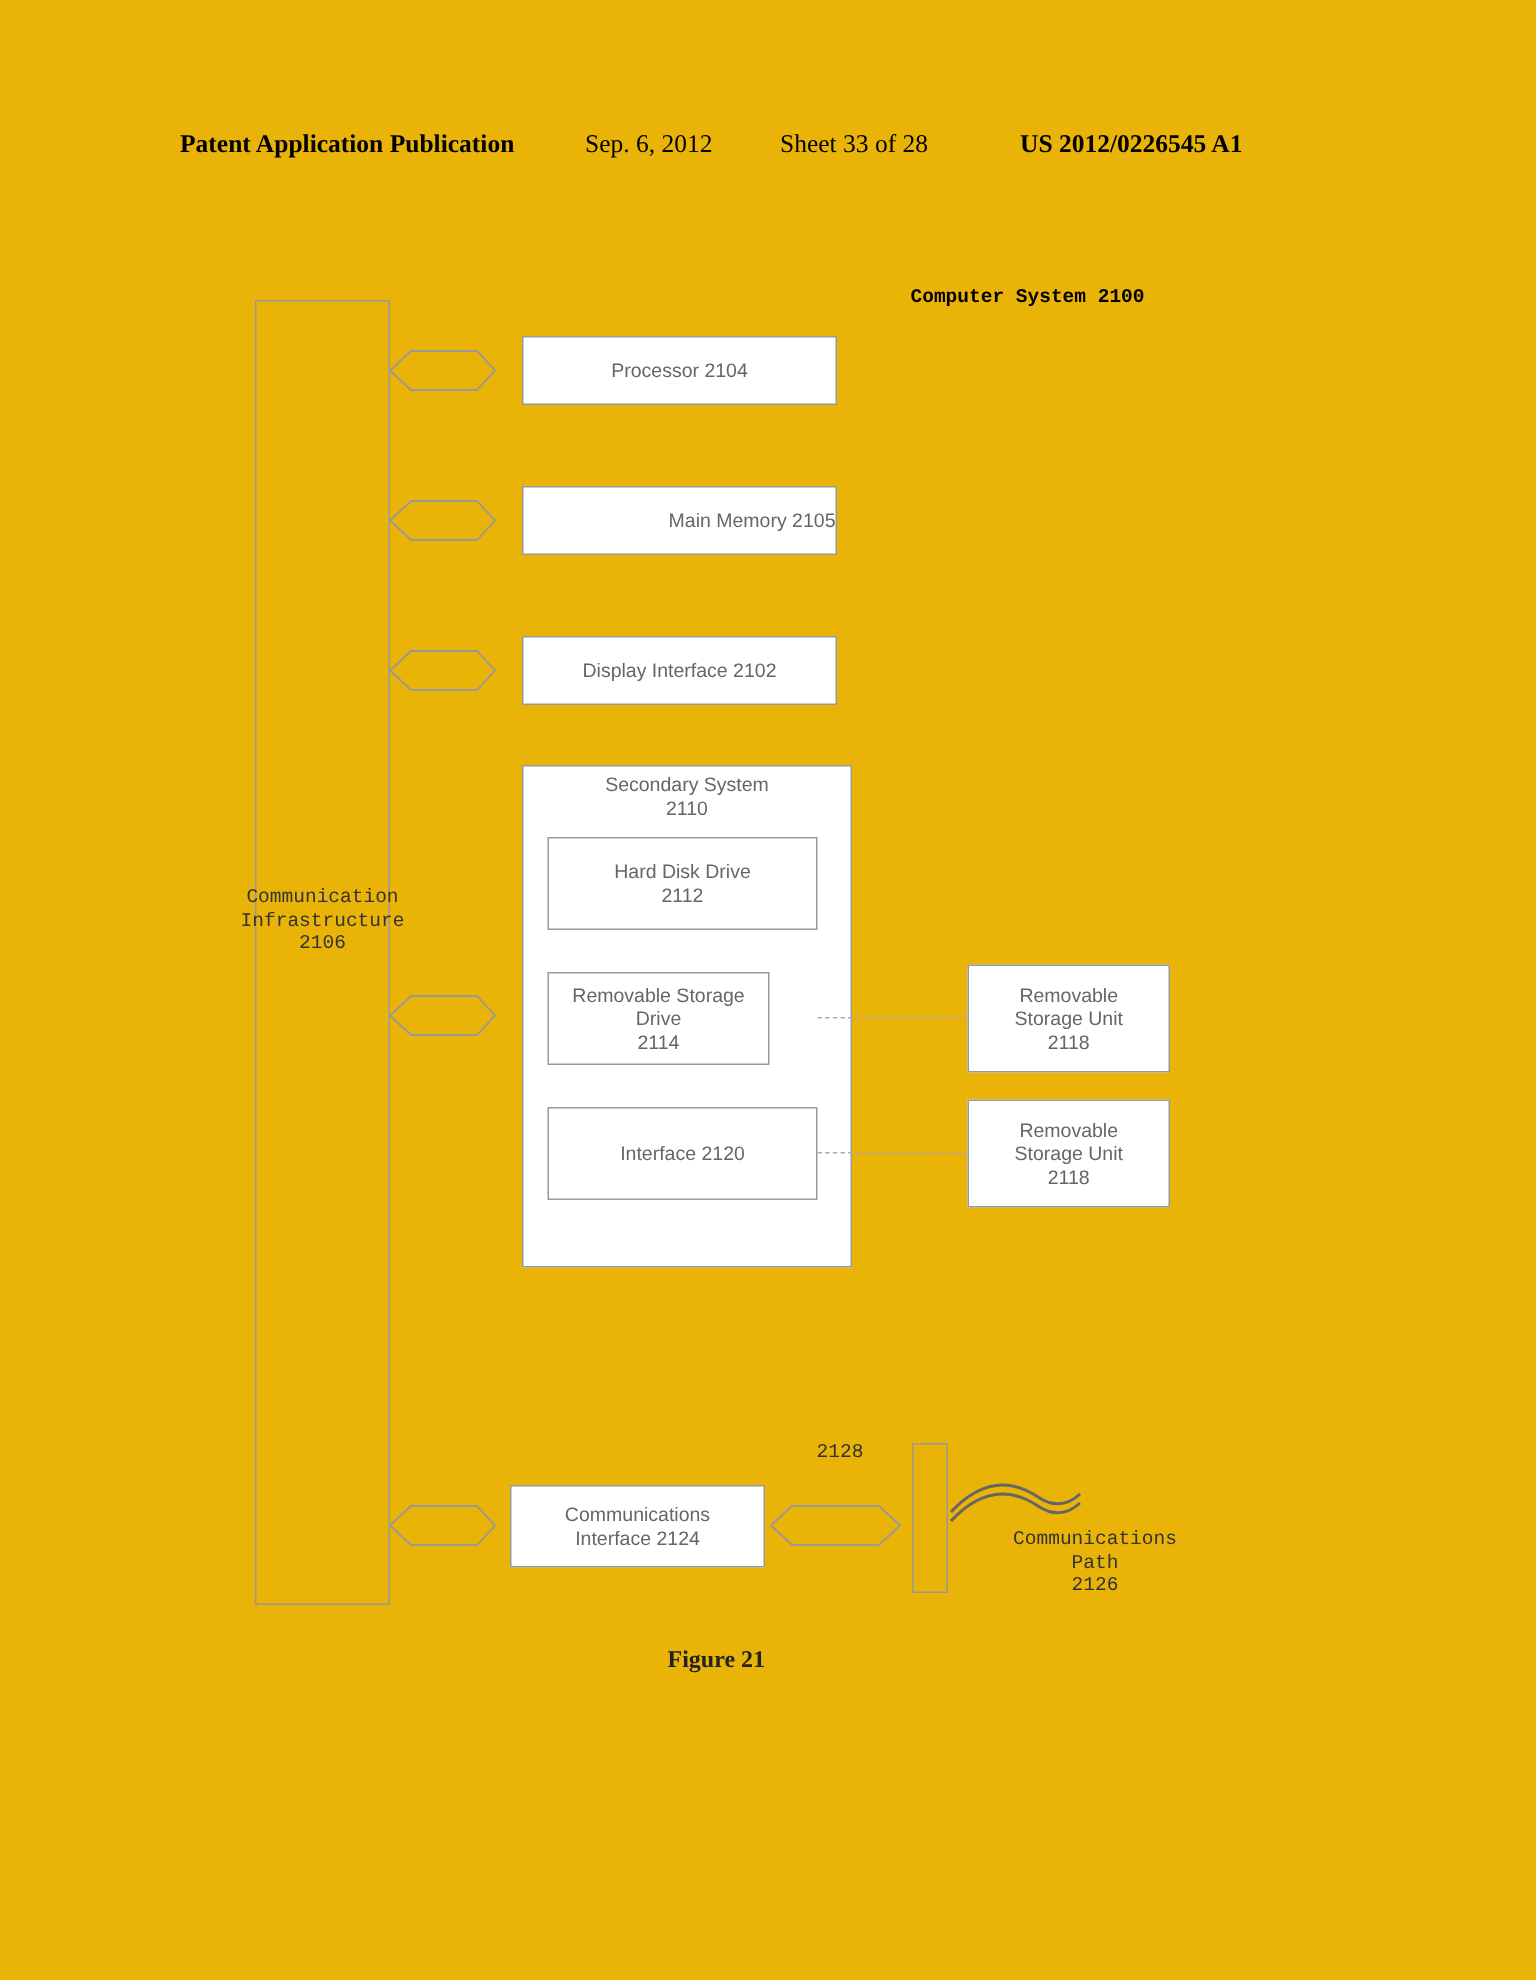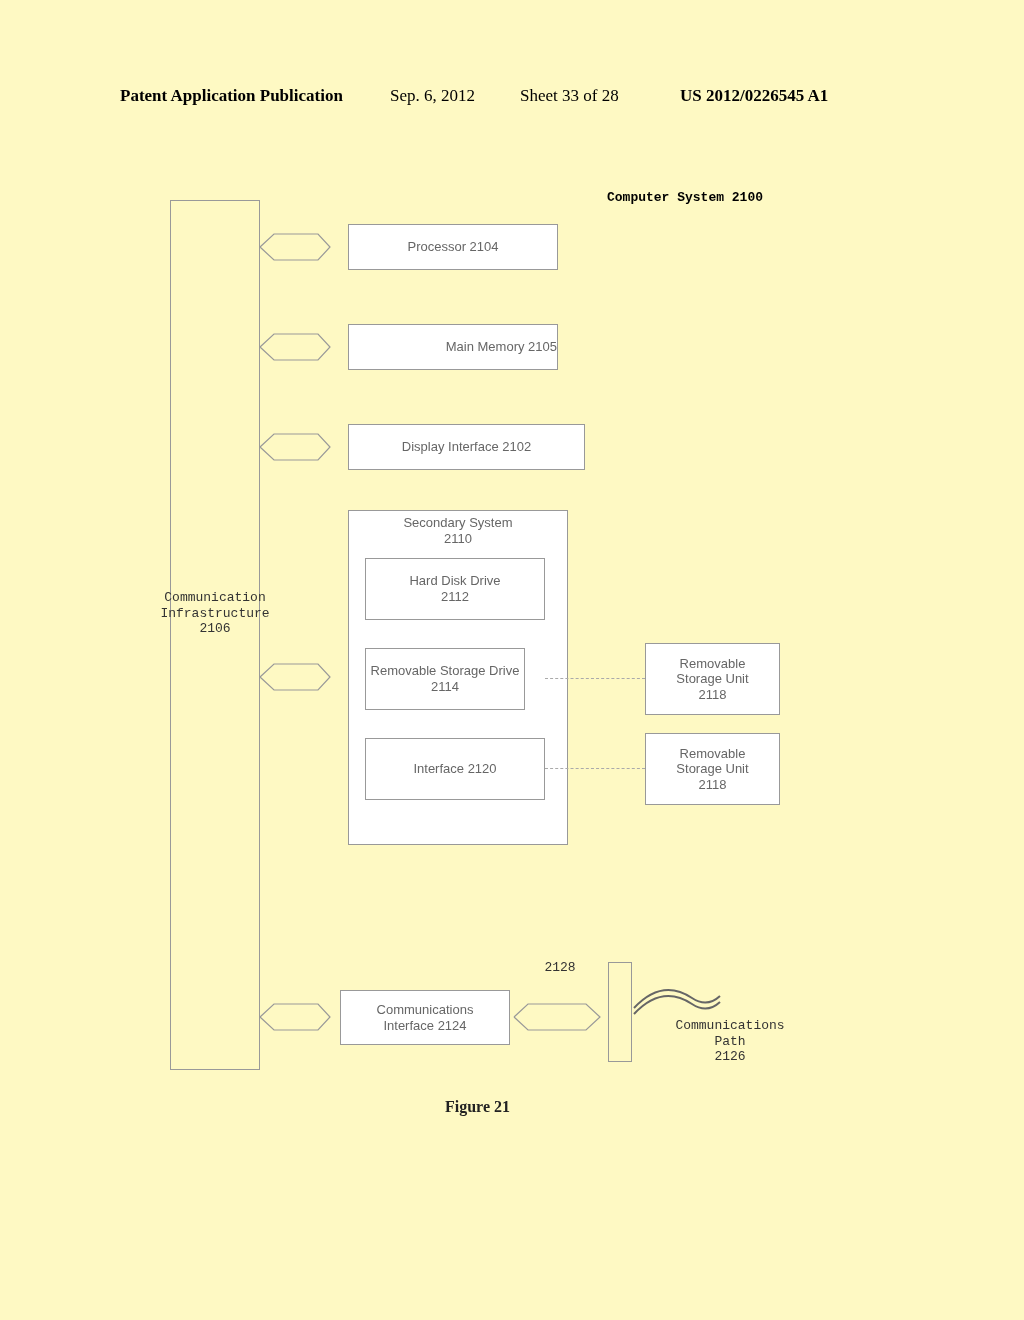--- a/index.html
+++ b/index.html
@@ -6,21 +6,21 @@
     margin: 0;
     padding: 0;
     background: #fff;
     font-family: "Times New Roman", Times, serif;
     color: #000;
   }
   .page {
     width: 1024px;
     height: 1320px;
     position: relative;
-    background: #fef9c3;
+    background: #eab308;
   }
   .header {
     position: absolute;
     top: 86px;
     left: 0;
     width: 100%;
     font-family: "Times New Roman", serif;
     font-size: 17px;
   }
   .header .h-left {
@@ -163,40 +163,40 @@
     </div>
     <div class="box" style="left:208px; top:134px; width:210px; height:46px;align-items:flex-end;">
       <span>Main Memory 2105</span>
     </div>
 
     <div class="bi-arrow" style="left:118px; top:240px;">
       <svg viewBox="0 0 74 34">
           <polyline points="2,17 16,4 60,4 72,17 60,30 16,30 2,17"></polyline>
         </svg>
     </div>
-    <div class="box" style="left:208px; top:234px; width:237px; height:46px;">
+    <div class="box" style="left:208px; top:234px; width:210px; height:46px;">
       <span>Display Interface 2102</span>
     </div>
 
     <div class="box" style="left:208px; top:320px; width:220px; height:335px; justify-content:flex-start; padding-top:4px;">
       <span>Secondary System</span>
       <span>2110</span>
     </div>
 
     <div class="box" style="left:225px; top:368px; width:180px; height:62px;">
       <span>Hard Disk Drive</span>
       <span>2112</span>
     </div>
 
     <div class="bi-arrow" style="left:118px; top:470px;">
       <svg viewBox="0 0 74 34">
           <polyline points="2,17 16,4 60,4 72,17 60,30 16,30 2,17"></polyline>
         </svg>
     </div>
-    <div class="box" style="left:225px; top:458px; width:160px; height:62px;">
+    <div class="box" style="left:225px; top:458px; width:148px; height:62px;">
       <span>Removable Storage Drive</span>
       <span>2114</span>
     </div>
 
     <div class="box" style="left:225px; top:548px; width:180px; height:62px;">
       <span>Interface 2120</span>
     </div>
 
     <div class="dash" style="left:405px; top:488px; width:100px;"></div>
     <div class="box" style="left:505px; top:453px; width:135px; height:72px;">

